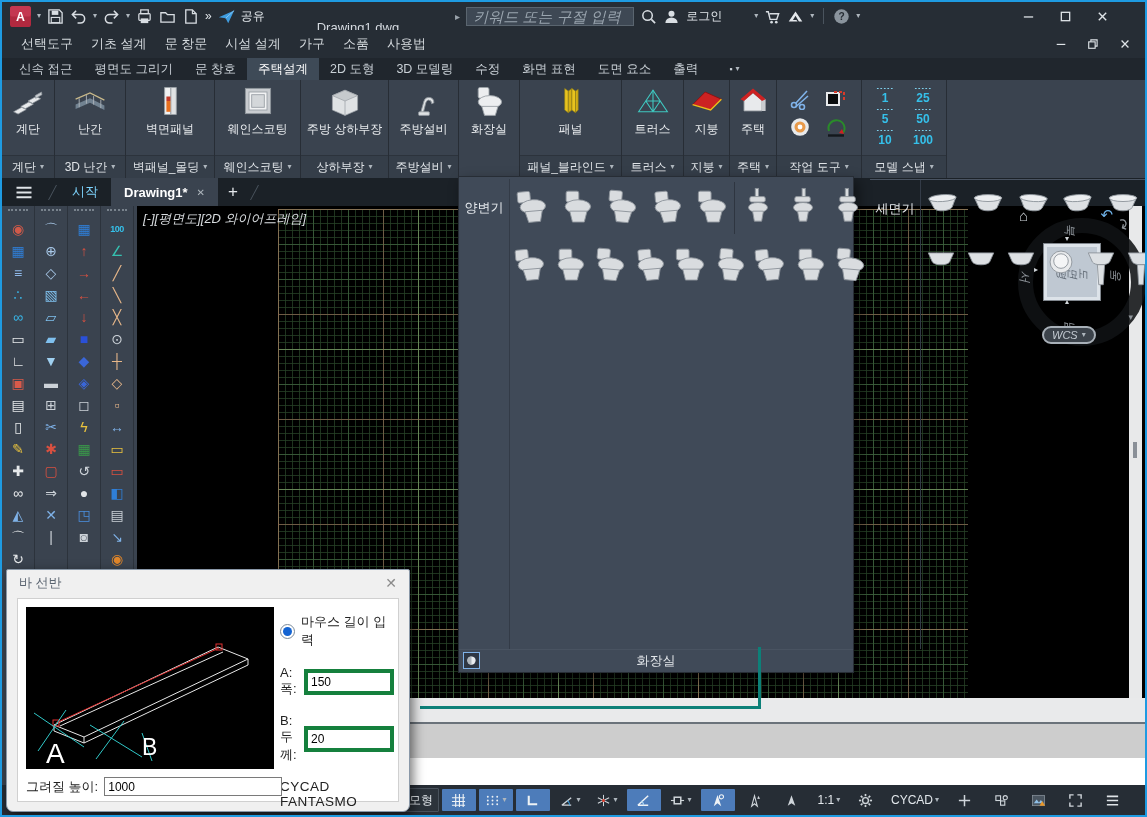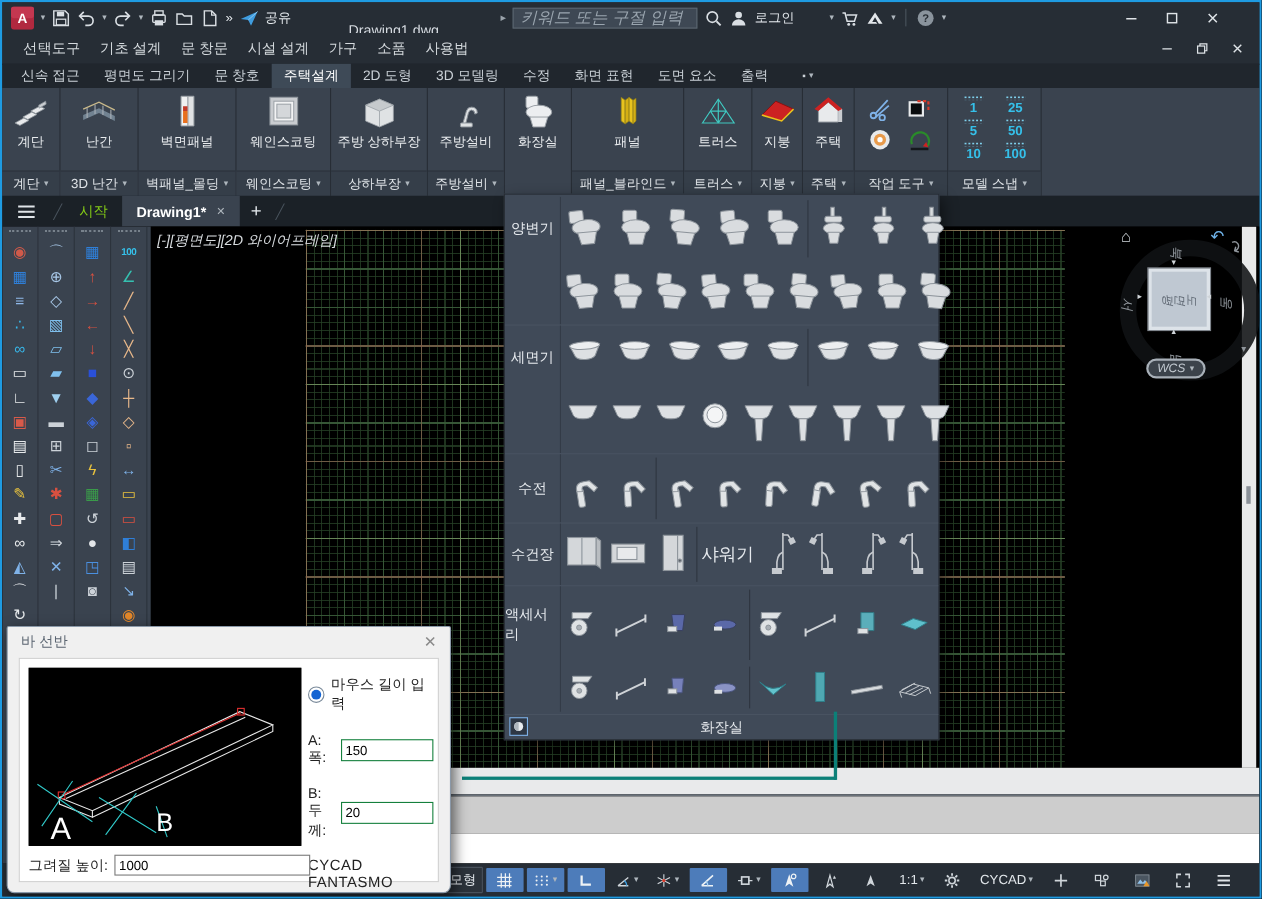--- a/index.html
+++ b/index.html
@@ -56,21 +56,21 @@
   .snap-dots{width:18px;height:4px;background-image:radial-gradient(circle,#7fd0ec 0.8px,transparent 1px);
     background-size:3.5px 3px;}
   .snap-num{color:#35c0ea;font-weight:bold;font-size:12px;line-height:1.1;}
   .rb-fill{flex:1;}
 
   
   .filetabs{position:absolute;left:0;top:176px;right:0;height:28px;background:#1b2127;display:flex;
     align-items:center;padding-left:12px;}
   .ft-menu{width:20px;height:15px;margin-right:12px;}
   .ft-slash{width:1px;height:15px;background:#4a545e;transform:skewX(-28deg);margin:0 6px;}
-  .ft-tab{height:28px;display:flex;align-items:center;padding:0 13px;color:#84cc16;font-size:13px;gap:9px;}
+  .ft-tab{height:28px;display:flex;align-items:center;padding:0 13px;color:#7dd3fc;font-size:13px;gap:9px;}
   .ft-tab.active{background:#3a434f;color:#fff;font-weight:bold;}
   .ft-close{font-size:10px;color:#aeb6bd;font-weight:normal;}
   .ft-plus{color:#e4e8ec;font-size:17px;margin:0 10px;}
 
   
   .main{position:absolute;left:0;top:204px;right:0;height:579px;background:#000;}
   .toolbar{position:absolute;left:0;top:0;width:135px;height:100%;background:#3a434f;display:flex;z-index:5;}
   .tcol{width:33px;border-right:1px solid #2c333c;display:flex;flex-direction:column;align-items:center;
     padding-top:3px;box-sizing:border-box;}
   .tgrip{width:20px;height:4px;border-top:2px dotted #78828c;margin-bottom:3px;}
@@ -112,21 +112,21 @@
   .vc-arr{position:absolute;color:#cfd4d8;font-size:8px;line-height:1;}
   .vc-au{left:60px;top:27px;} .vc-ad{left:60px;top:90px;} .vc-al{left:29px;top:58px;} .vc-ar{left:92px;top:58px;}
   .vc-menu{position:absolute;right:0;top:104px;color:#8f959b;font-size:9px;}
   .wcsbtn{position:absolute;left:905px;top:120px;padding:1px 8px;border:2px solid #a8b0b8;border-radius:9px;
     background:#3c434b;color:#c3cad1;font-size:11px;display:inline-flex;align-items:center;gap:4px;}
 
   
   .gallery{position:absolute;left:456px;top:174px;width:396px;height:497px;background:#404a58;
     border:1px solid #272d35;box-shadow:4px 5px 12px rgba(0,0,0,0.45);z-index:30;display:flex;
     flex-direction:column;box-sizing:border-box;}
-  .g-body{flex:1;display:flex;flex-direction:column;padding-top:2px;}
+  .g-body{flex:1;display:flex;flex-direction:row;padding-top:2px;}
   .g-section{display:flex;}
   .g-section + .g-section{border-top:1px solid #495361;}
   .g-label{width:50px;display:flex;align-items:center;justify-content:center;color:#e6eaee;font-size:13px;
     flex:0 0 auto;}
   .g-rows{flex:1;display:flex;flex-direction:column;border-left:1px solid #333b47;}
   .g-row{display:flex;align-items:center;}
   .g-group{display:flex;align-items:center;justify-content:space-around;height:100%;min-width:0;}
   .g-div{width:1px;align-self:stretch;background:#2e3540;margin:3px 0;flex:0 0 auto;}
   .g-inlabel{width:54px;text-align:center;color:#e6eaee;font-size:16px;flex:0 0 auto;}
   .g-item{width:40px;height:88%;display:flex;align-items:center;justify-content:center;}
@@ -147,21 +147,21 @@
   .dlg-title{height:26px;display:flex;align-items:center;padding:0 12px;color:#5a6470;font-size:13px;}
   .dlg-close{margin-left:auto;color:#8a8a8a;font-size:14px;}
   .dlg-body{position:absolute;left:10px;right:10px;top:28px;bottom:9px;background:#fff;border:1px solid #d0d0d0;}
   .dlg-preview{position:absolute;left:8px;top:8px;width:248px;height:162px;background:#000;}
   .dlg-preview svg{width:100%;height:100%;display:block;}
   .dlg-right{position:absolute;left:262px;top:6px;right:4px;}
   .dlg-radio{display:flex;gap:6px;align-items:center;margin:8px 0 16px;}
   .radio-dot{width:13px;height:13px;border-radius:50%;border:1px solid #7a8a9a;background:#fff;position:relative;flex:0 0 auto;}
   .radio-dot::after{content:'';position:absolute;left:2px;top:2px;right:2px;bottom:2px;border-radius:50%;background:#1464d2;}
   .dlg-field{display:flex;align-items:center;gap:5px;margin-bottom:15px;}
-  .dlg-field input{width:76px;height:18px;border:1px solid #15803d;font-size:12px;padding:0 3px;font-family:inherit;}
+  .dlg-field input{width:76px;height:18px;border:4px solid #15803d;font-size:12px;padding:0 3px;font-family:inherit;}
   .dlg-brand{margin:4px 0 10px;font-size:13.5px;letter-spacing:0.5px;}
   .dlg-bottom{position:absolute;left:8px;bottom:5px;display:flex;align-items:center;gap:6px;}
   .dlg-bottom input{width:170px;height:17px;border:1px solid #7a7a7a;font-size:12px;padding:0 3px;font-family:inherit;}
 
   
   .statusbar{position:absolute;left:0;right:0;top:783px;height:30px;background:#262d35;display:flex;
     align-items:center;justify-content:flex-end;gap:3px;padding-right:16px;z-index:50;}
   .sb-item{height:22px;min-width:24px;display:flex;align-items:center;justify-content:center;gap:2px;
     color:#e2e7eb;font-size:12px;padding:0 5px;border-radius:1px;}
   .sb-item.active{background:#4d7cba;}

